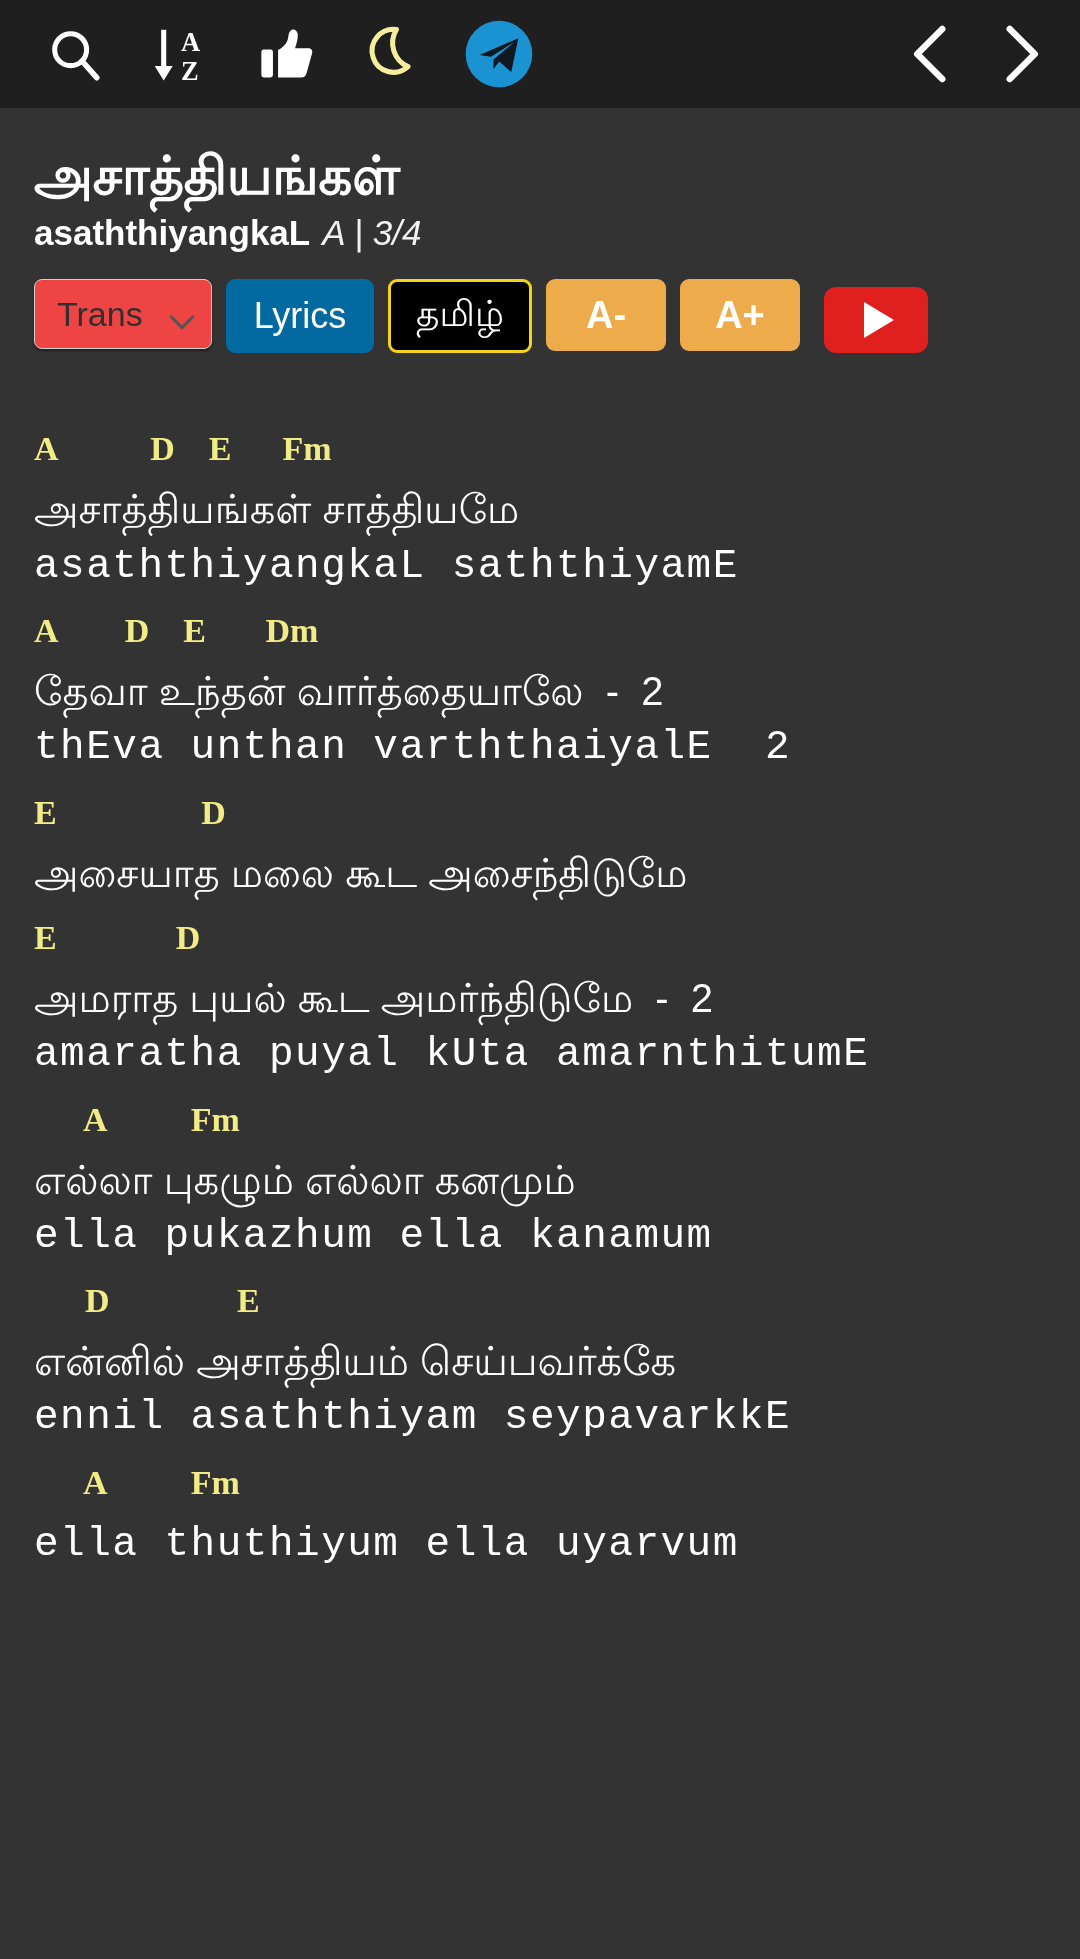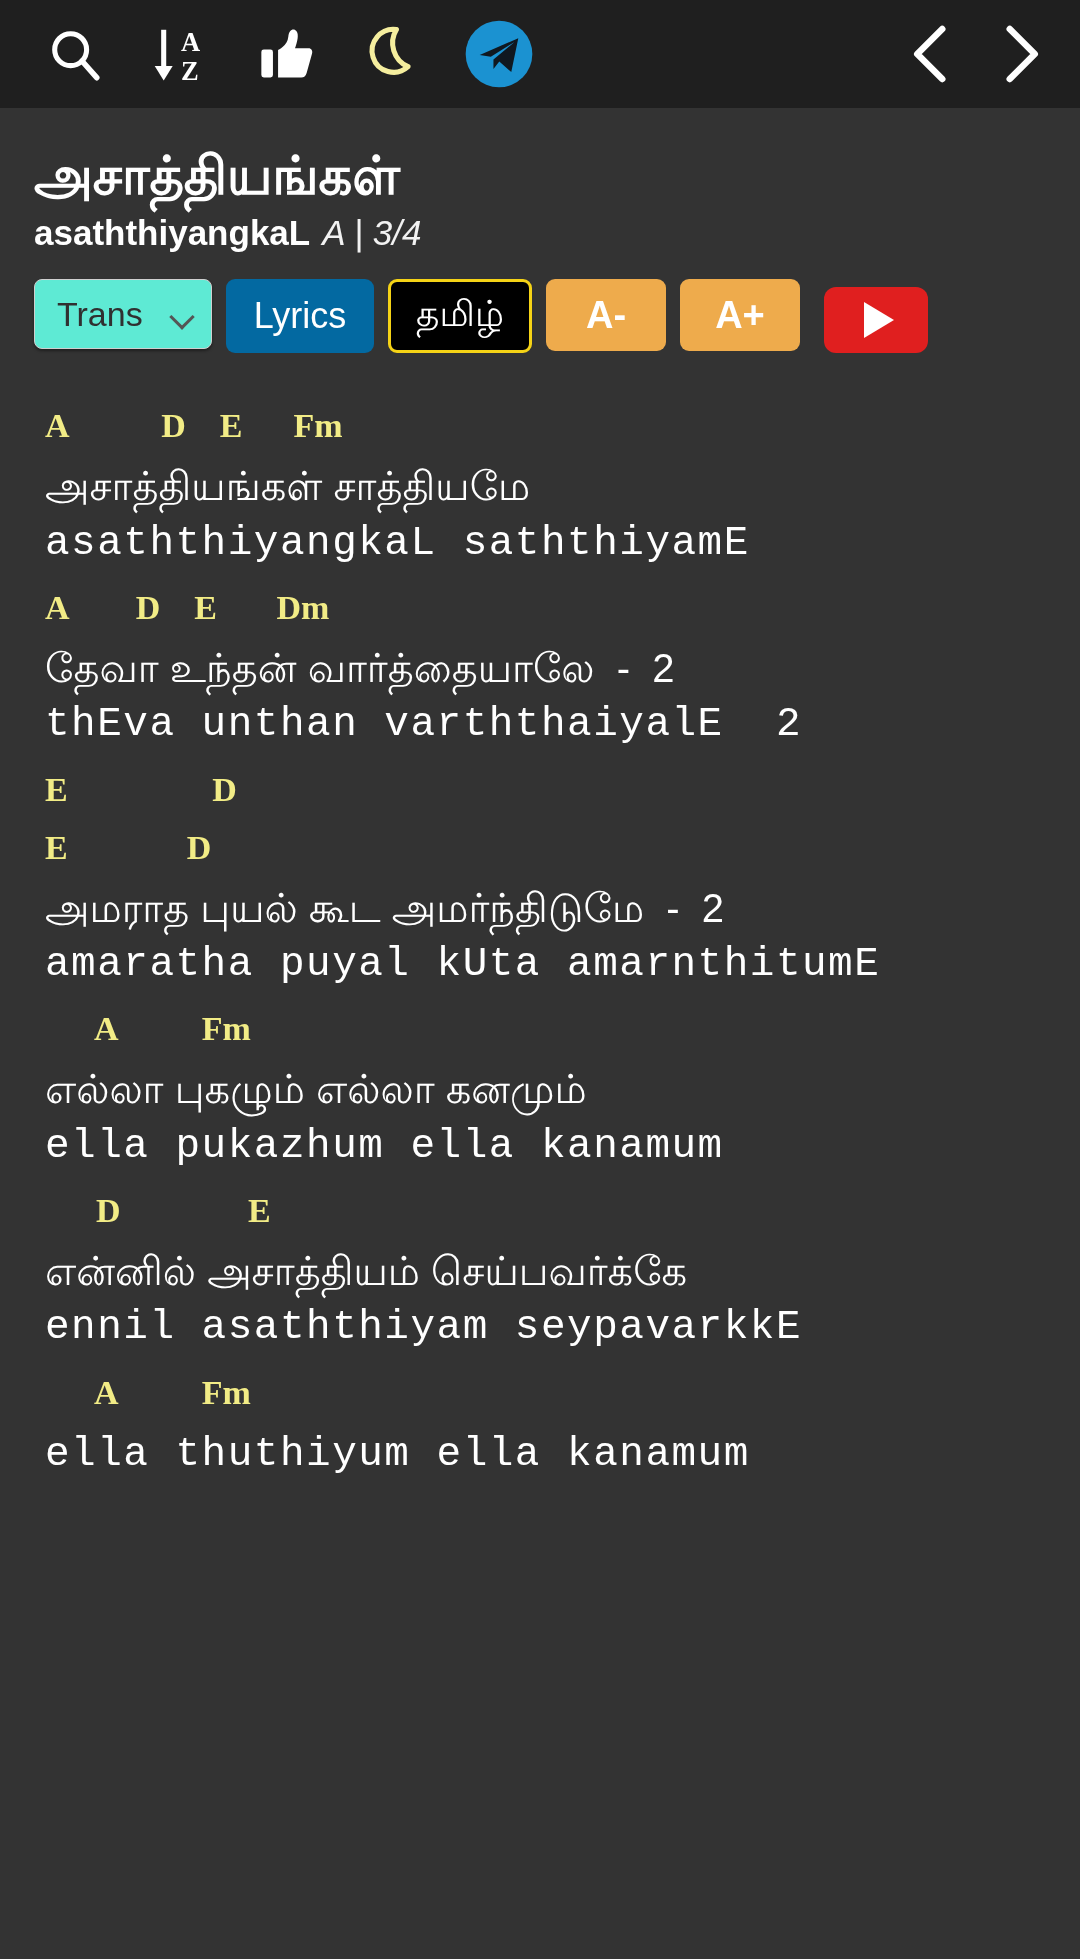--- a/index.html
+++ b/index.html
@@ -63,21 +63,21 @@
   .btn {
     border-radius: 9px;
     display: flex; align-items: center; justify-content: center;
     cursor: pointer;
     font-size: 34px;
     color: #ffffff;
     user-select: none;
   }
   .btn-trans {
     width: 178px; height: 70px;
-    background: #5eead4;
+    background: #ef4444;
     color: #303030;
     border-radius: 8px;
     justify-content: space-between;
     padding: 0 16px 0 22px;
     font-size: 34px;
     border: 1px solid #cfcfcf;
     box-shadow: 0 2px 3px rgba(0,0,0,.4);
   }
   .chev-dn {
     width: 22px; height: 13px;
@@ -105,22 +105,22 @@
     width: 0; height: 0;
     border-left: 30px solid #ffffff;
     border-top: 18px solid transparent;
     border-bottom: 18px solid transparent;
     margin-left: 6px;
   }
 
   
   .sheet {
     position: relative;
-    margin-top: 56px;
-    padding: 0 0 0 45px;
+    margin-top: 79px;
+    padding: 0 0 0 34px;
     overflow: hidden;
     width: 896px;
   }
   .stanza { margin-bottom: 22px; }
   .chordline {
     color: #f2ec86;
     font-family: "Liberation Serif", serif;
     font-weight: 700;
     font-size: 34px;
     line-height: 1.0;
@@ -240,20 +240,21 @@
   </div>
 
   <div class="stanza">
     <div class="chordline">A        D    E       Dm</div>
     <div class="lyric-ta">தேவா உந்தன் வார்த்தையாலே  -  2</div>
     <div class="lyric-en">thEva unthan varththaiyalE  2</div>
   </div>
 
   <div class="stanza">
     <div class="chordline">E                 D</div>
+    <div class="lyric-ta">அசையாத மலை கூட அசைந்திடுமே</div>
   </div>
 
   <div class="stanza">
     <div class="chordline">E              D</div>
     <div class="lyric-ta">அமராத புயல் கூட அமர்ந்திடுமே  -  2</div>
     <div class="lyric-en">amaratha puyal kUta amarnthitumE</div>
   </div>
 
   <div class="stanza">
     <div class="chordline">      A          Fm</div>
@@ -262,16 +263,16 @@
   </div>
 
   <div class="stanza">
     <div class="chordline">      D               E</div>
     <div class="lyric-ta">என்னில் அசாத்தியம் செய்பவர்க்கே</div>
     <div class="lyric-en">ennil asaththiyam seypavarkkE</div>
   </div>
 
   <div class="stanza">
     <div class="chordline">      A          Fm</div>
-    <div class="lyric-en">ella thuthiyum ella kanamum</div>
+    <div class="lyric-en">ella thuthiyum ella uyarvum</div>
   </div>
 
 </div>
 
 </body></html>

